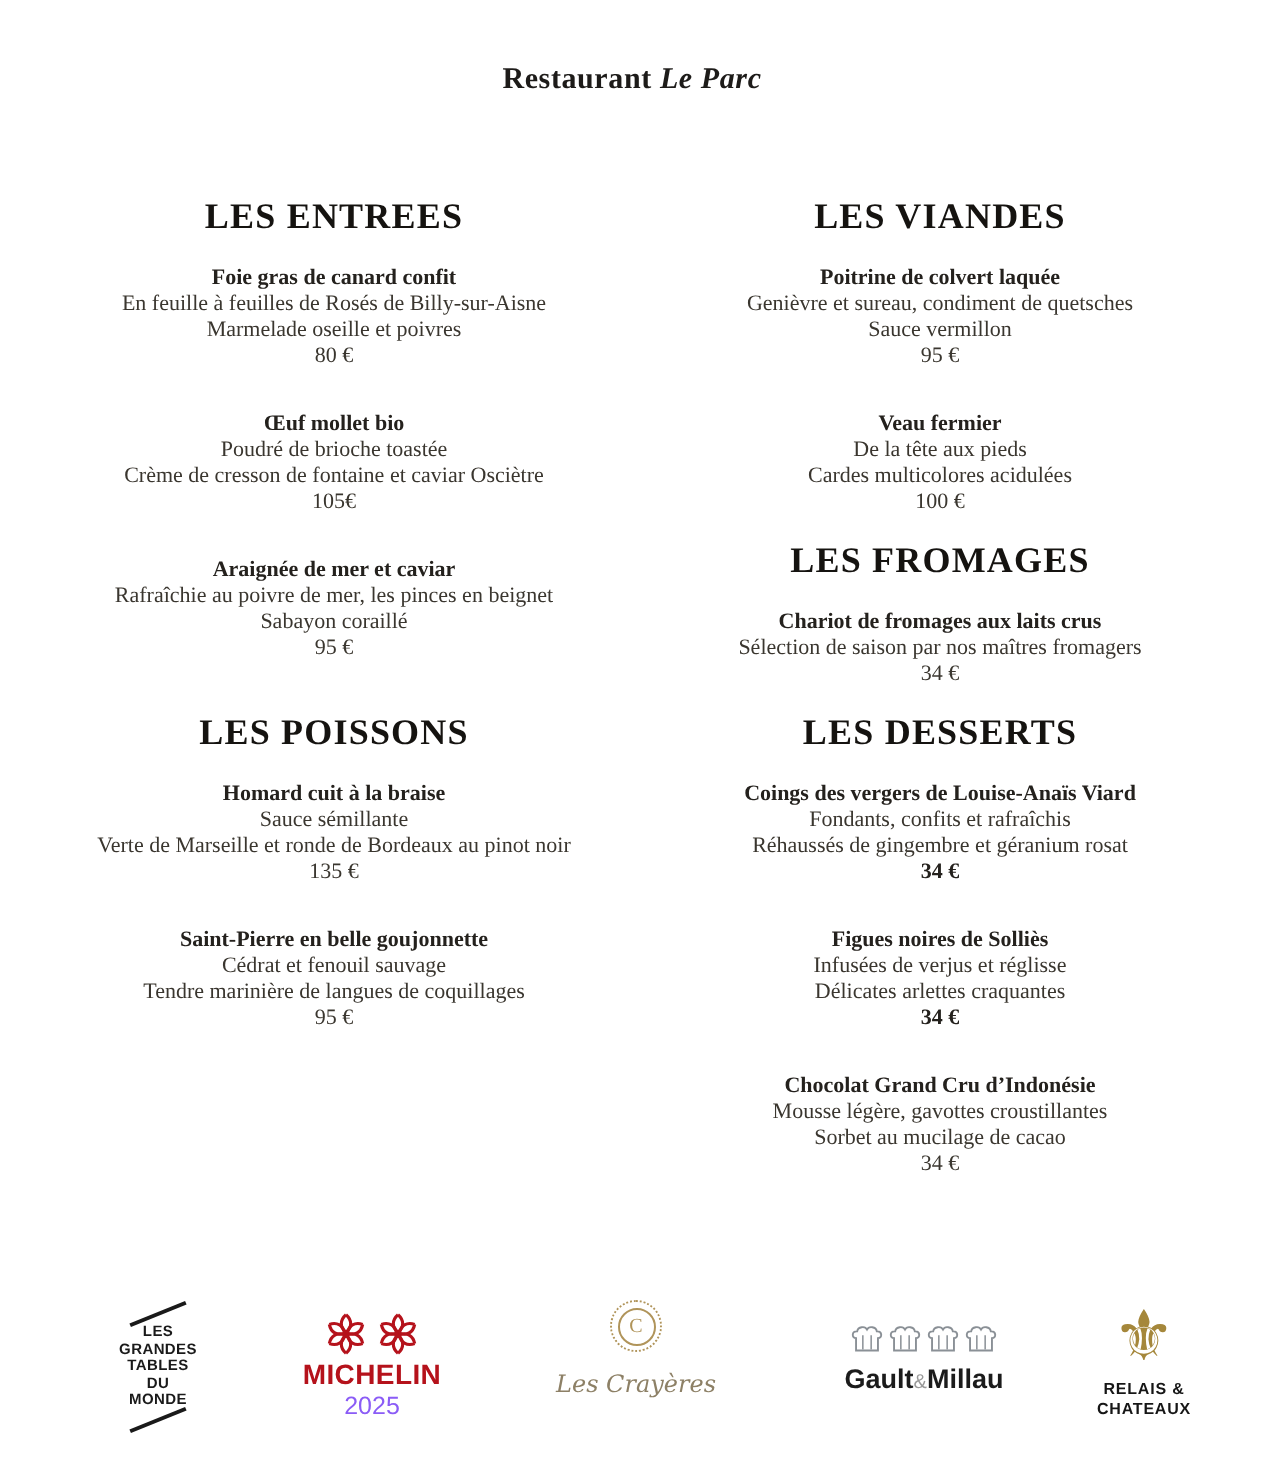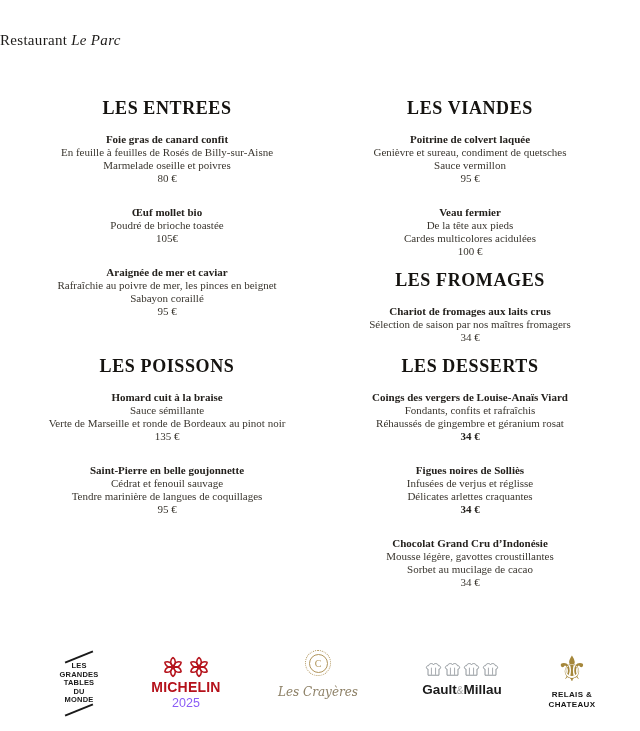--- a/index.html
+++ b/index.html
@@ -2,22 +2,22 @@
 <html><head>
 <meta charset="utf-8">
 <style>
   html,body{margin:0;padding:0;}
   body{
     width:640px;height:731px;background:#ffffff;position:relative;
     font-family:"Liberation Serif","DejaVu Serif",serif;color:#2e2b28;
     overflow:hidden;
   }
   .page-title{
-    position:absolute;top:32px;left:0;width:632px;
-    font-size:15px;font-weight:normal;color:#1d1b19;letter-spacing:.3px;
+    position:absolute;top:32px;left:0;width:632px;text-align:center;
+    font-size:15px;font-weight:bold;color:#1d1b19;letter-spacing:.3px;
   }
   .page-title .rest-name{font-style:italic;}
   .section{position:absolute;text-align:center;}
   .sec-left{left:33px;width:268px;}
   .sec-right{left:336px;width:268px;}
   #sec-entrees,#sec-viandes{top:86px;}
   #sec-fromages{top:258px;}
   #sec-poissons,#sec-desserts{top:344px;}
   .section-header{
     font-size:18px;font-weight:bold;letter-spacing:.6px;color:#151310;
@@ -73,20 +73,21 @@
   <div class="section-header">LES ENTREES</div>
   <div class="menu-item">
     <div class="item-name">Foie gras de canard confit</div>
     <div>En feuille à feuilles de Rosés de Billy-sur-Aisne</div>
     <div>Marmelade oseille et poivres</div>
     <div class="item-price">80 €</div>
   </div>
   <div class="menu-item">
     <div class="item-name">Œuf mollet bio</div>
     <div>Poudré de brioche toastée</div>
+    <div>Crème de cresson de fontaine et caviar Osciètre</div>
     <div class="item-price">105€</div>
   </div>
   <div class="menu-item">
     <div class="item-name">Araignée de mer et caviar</div>
     <div>Rafraîchie au poivre de mer, les pinces en beignet</div>
     <div>Sabayon coraillé</div>
     <div class="item-price">95 €</div>
   </div>
 </div>
 

